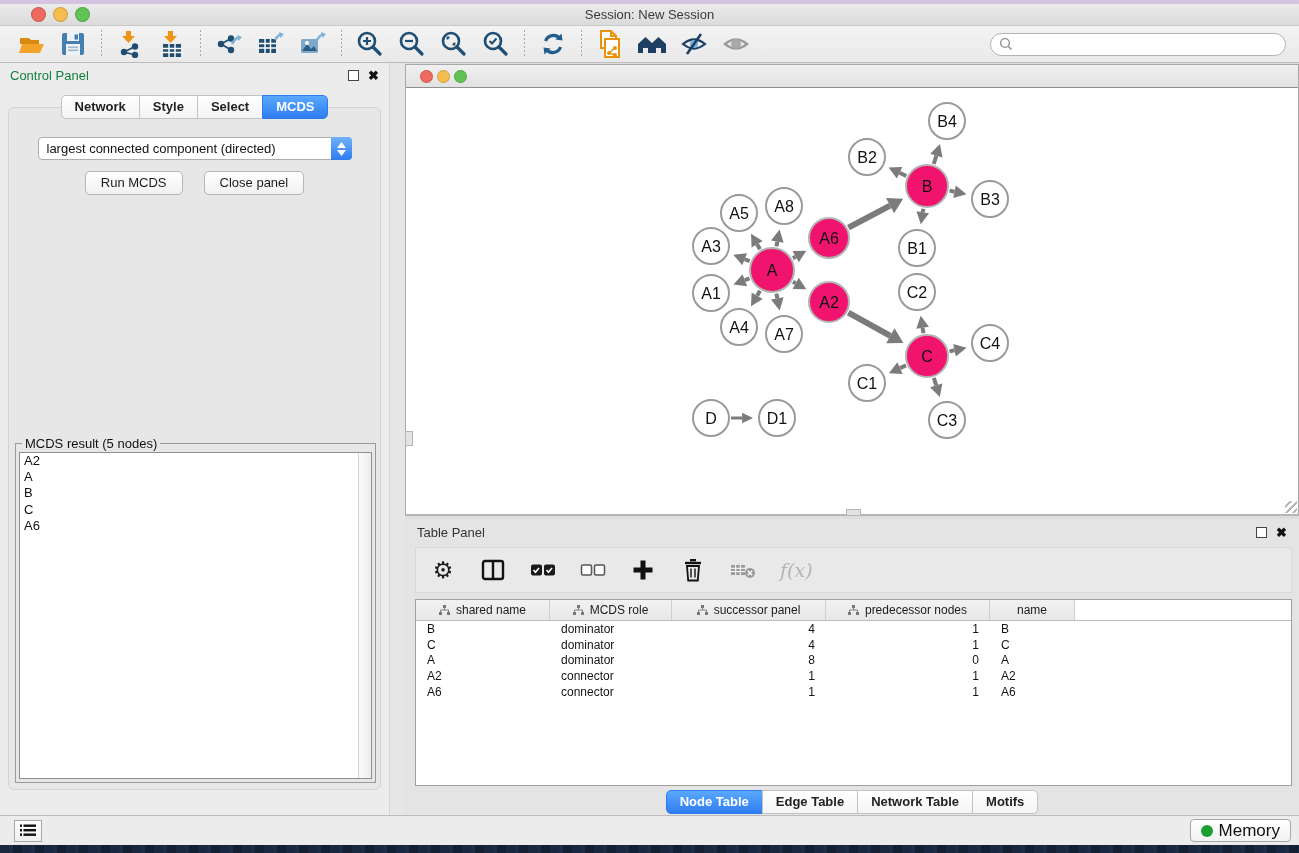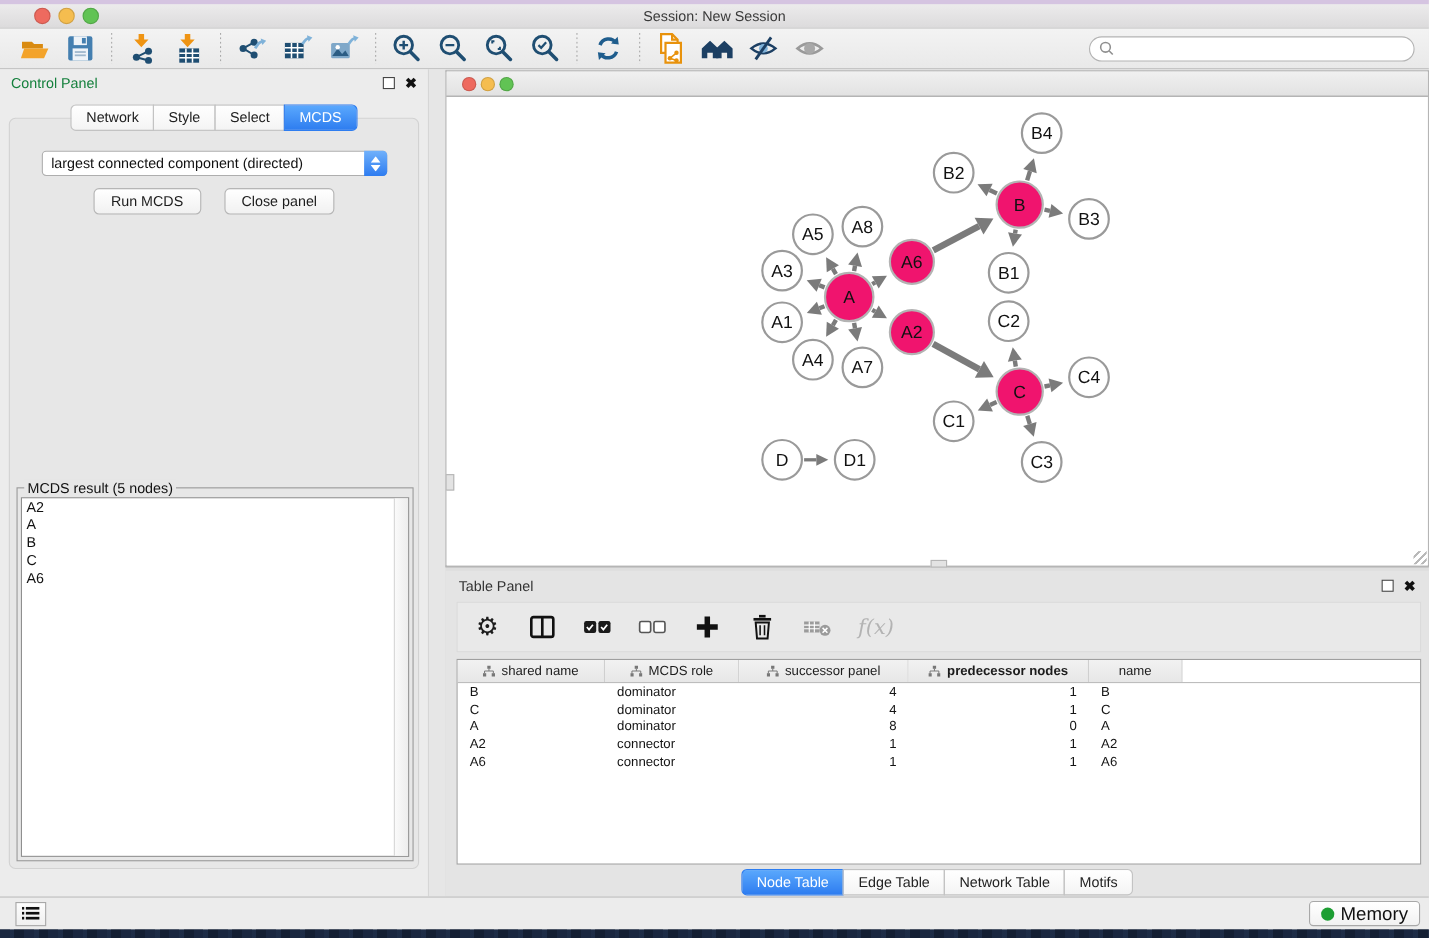--- a/index.html
+++ b/index.html
@@ -27,21 +27,21 @@
   .splitter { width:15px; background:#e6e6e6; }
   .right-area { flex:1; display:flex; flex-direction:column; background:#dedede; min-width:0; }
 
   
   .cp-header { height:25px; display:flex; align-items:center; padding:0 10px; }
   .cp-header .cp-title { font-size:13px; color:#15803d; }
   .panel-icons { margin-left:auto; display:flex; align-items:center; gap:9px; }
   .float-icon { width:11px; height:11px; border:1.5px solid #444; display:inline-block; background:#fff;}
   .close-icon { font-size:13px; color:#111; font-weight:bold; line-height:11px; }
   .tabs-row { display:flex; justify-content:center; margin-top:7px; position:relative; z-index:2; }
-  .seg-tabs { display:inline-flex; }
+  .seg-tabs { display:inline-flex;font-weight:bold; }
   .seg-tab { font-size:13px; padding:3px 13px 4px; background:linear-gradient(#ffffff,#f4f4f4); border:1px solid #c3c3c3; margin-left:-1px; color:#222; }
   .seg-tab:first-child { border-radius:5px 0 0 5px; margin-left:0; }
   .seg-tab:last-child { border-radius:0 5px 5px 0; }
   .seg-tab.selected { background:linear-gradient(#5aa8fd,#2e7df0); border-color:#2e7df0; color:#fff; }
   .cp-content { margin:-12px 8px 0 8px; padding-top:20px; background:#e7e7e7; border:1px solid #d2d2d2; border-radius:6px; height:683px; display:flex; flex-direction:column; position:relative; z-index:1;}
   .opt-label { text-align:center; font-size:13px; margin-top:14px; color:#1d1d1d;}
   .combo-row { display:flex; justify-content:center; margin-top:9px; }
   .combo { width:314px; height:23px; background:#fff; border:1px solid #aeaeae; border-radius:4px; display:flex; align-items:center; position:relative; }
   .combo .combo-text { font-size:13px; padding-left:8px; color:#111; flex:1; white-space:nowrap; }
   .combo .spinner { width:21px; height:23px; margin:-1px -1px -1px 0; background:linear-gradient(#70b1fb,#2e7cf0); border-radius:0 4px 4px 0; display:flex; flex-direction:column; align-items:center; justify-content:center; gap:2px; }
@@ -480,21 +480,21 @@
               </div>
               <div class="th" style="width: 154px;">
                 <svg class="col-ico" width="11" height="11" viewBox="0 0 11 11">
                   <rect x="4" y="0" width="3" height="3" fill="#777"></rect>
                   <rect x="0" y="7" width="3" height="3" fill="#777"></rect>
                   <rect x="8" y="7" width="3" height="3" fill="#777"></rect>
                   <path d="M5.5 3v2M1.5 7V5h8v2" stroke="#777" stroke-width="0.9" fill="none"></path>
                 </svg>
                 <span>successor panel</span>
               </div>
-              <div class="th" style="width: 164px; font-weight: bold;">
+              <div class="th" style="width: 164px;">
                 <svg class="col-ico" width="11" height="11" viewBox="0 0 11 11">
                   <rect x="4" y="0" width="3" height="3" fill="#777"></rect>
                   <rect x="0" y="7" width="3" height="3" fill="#777"></rect>
                   <rect x="8" y="7" width="3" height="3" fill="#777"></rect>
                   <path d="M5.5 3v2M1.5 7V5h8v2" stroke="#777" stroke-width="0.9" fill="none"></path>
                 </svg>
                 <span>predecessor nodes</span>
               </div>
               <div class="th" style="width: 85px;">
                 <span>name</span>

